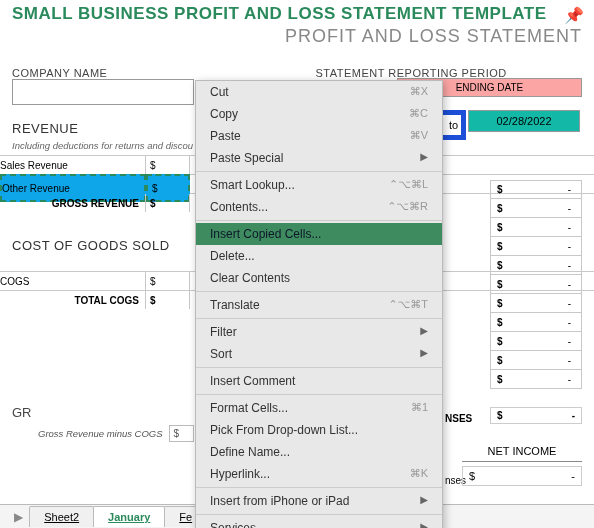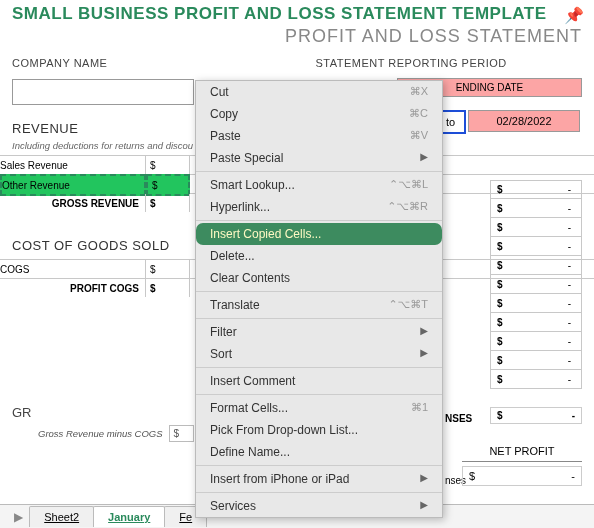--- a/index.html
+++ b/index.html
@@ -2,44 +2,44 @@
 <html><head>
 <meta charset="utf-8">
 <style>
 * { box-sizing: border-box; margin: 0; padding: 0; font-family: Arial, Helvetica, sans-serif; }
 body { width: 594px; height: 528px; background: #fff; position: relative; overflow: hidden; }
 .header { padding: 4px 12px 2px 12px; }
 .title { font-size: 17px; font-weight: bold; color: #2a8a5c; letter-spacing: 0.5px; }
 .subtitle { text-align: right; font-size: 18px; color: #888; padding: 0 12px 10px 0; font-weight: 300; letter-spacing: 1px; }
 .pin { position: absolute; top: 6px; right: 10px; color: #888; font-size: 16px; cursor: pointer; }
 .section-label { font-size: 11px; color: #444; padding: 6px 0 4px 12px; letter-spacing: 0.5px; }
-.row { display: flex; align-items: flex-start; height: 22px; }
+.row { display: flex; align-items: flex-end; height: 22px; }
 .row.company { padding-left: 12px; gap: 208px; }
 .company-box { border: 1px solid #999; height: 26px; background: #fff; margin: 0 0 0 12px; width: 182px; }
 .statement-right { position: absolute; top: 78px; right: 12px; width: 185px; }
 .ending-hdr { text-align: center; font-size: 10px; border: 1px solid #999; padding: 3px 0; background: #fca5a5; }
-.to-cell { position: absolute; top: 110px; left: 438px; font-size: 11px; border: 2px solid #1d4ed8; padding: 4px 6px; background: #fff; width: 28px; text-align: left;}
-.ending-date { position: absolute; top: 110px; left: 468px; width: 112px; text-align: center; font-size: 11px; border: 1px solid #999; padding: 4px 0; background: #fca5a5; }
+.to-cell { position: absolute; top: 110px; left: 438px; font-size: 11px; border: 5px solid #1d4ed8; padding: 4px 6px; background: #fff; width: 28px; text-align: left;}
+.ending-date { position: absolute; top: 110px; left: 468px; width: 112px; text-align: center; font-size: 11px; border: 1px solid #999; padding: 4px 0; background: #14b8a6; }
 .sect-title { font-size: 13px; color: #333; padding: 16px 0 0 12px; letter-spacing: 0.5px; }
 .deduction-note { font-style: italic; font-size: 9.5px; color: #666; padding: 4px 0 0 12px; }
 .spreadsheet { margin-top: 4px; }
 .sprow { display: flex; height: 19px; border-top: 1px solid #c8c8c8; font-size: 10px; }
 .cellA { width: 146px; padding-left: 0; display: flex; align-items: center; border-right: 1px solid #c8c8c8; }
 .cellB { width: 44px; display: flex; align-items: center; padding-left: 4px; border-right: 1px solid #c8c8c8; }
-.sprow.selected .cellA, .sprow.selected .cellB { border: 2px dashed #2a8a5c; background: #22c55e; height: 22px; margin-top:-1px; }
+.sprow.selected .cellA, .sprow.selected .cellB { border: 2px dashed #2a8a5c; background: #0ea5e9; height: 28px; margin-top:-1px; }
 .sprow.bold .cellA { font-weight: bold; justify-content: flex-end; padding-right: 6px; }
 .sprow.bold .cellB { font-weight: bold; }
 .dollar-col { position: absolute; right: 12px; width: 92px; top: 180px; }
 .drow { height: 19px; border: 1px solid #c8c8c8; border-top:none; font-size: 10px; display: flex; align-items: center; }
 .drow:first-child { border-top: 1px solid #c8c8c8;}
 .drow .ds { padding: 0 6px; font-weight: bold; }
 .drow .dv { flex: 1; text-align: right; padding-right: 10px; }
 .context-menu { position: absolute; top: 80px; left: 195px; width: 248px; background: #e8e8e8; border: 1px solid #bbb; box-shadow: 2px 2px 8px rgba(0,0,0,0.25); font-size: 12px; color: #333; z-index: 100; }
 .cm-item { padding: 4px 14px; display: flex; justify-content: space-between; align-items: flex-start; height: 22px; cursor: default; }
-.cm-item.highlight { background: #3d8b5f; color: #fef9c3; border-radius: 7px; }
+.cm-item.highlight { background: #3d8b5f; color: #0f172a; }
 .cm-sep { border-top: 1px solid #ccc; margin: 2px 0; }
 .cm-sc { color: #999; font-size: 11px; }
 .cm-arrow { color: #666; font-size: 10px;}
 .netincome-head { position: absolute; right: 12px; bottom: 66px; width: 120px; text-align: center; font-size: 11px; padding: 4px 0; border-bottom: 1px solid #888;}
 .netincome-val { position: absolute; right: 12px; bottom: 42px; width: 120px; font-size: 11px; padding: 3px 6px; border: 1px solid #ccc; display:flex; justify-content: space-between;}
 .nses { position: absolute; bottom: 42px; left: 445px; font-size: 10px;}
 .nses2 { position: absolute; bottom: 104px; left: 445px; font-size: 10px; font-weight: bold;}
 .nses2v { position: absolute; bottom: 104px; right: 12px; width: 92px; font-size: 10px; border: 1px solid #ccc; display:flex; padding: 2px 6px; justify-content: space-between; font-weight: bold;}
 .tabs { position: absolute; bottom: 0; left: 0; right: 0; height: 24px; border-top: 1px solid #bbb; background: #f4f4f4; display: flex; align-items: center; padding-left: 8px; font-size: 11px; gap: 0; }
 .tab-nav { color: #888; padding: 0 6px; font-size: 12px; cursor: pointer; }
@@ -82,27 +82,27 @@
       <div class="cellA">Other Revenue</div>
       <div class="cellB">$</div>
     </div>
     <div class="sprow bold">
       <div class="cellA">GROSS REVENUE</div>
       <div class="cellB">$</div>
     </div>
   </div>
 
 <div class="sect-title" style="padding-top:26px">COST OF GOODS SOLD</div>
-<div class="spreadsheet" id="cogs-sheet" style="margin-top:6px">
+<div class="spreadsheet" id="cogs-sheet" style="margin-top:18px">
     <div class="sprow">
       <div class="cellA">COGS</div>
       <div class="cellB">$</div>
     </div>
     <div class="sprow bold">
-      <div class="cellA">PROFIT COGS</div>
+      <div class="cellA">TOTAL COGS</div>
       <div class="cellB">$</div>
     </div>
   </div>
 
 <div class="dollar-col" id="dollar-col">
     <div class="drow">
       <span class="ds">$</span>
       <span class="dv">-</span>
     </div>
     <div class="drow">
@@ -155,21 +155,21 @@
     <span></span>
   </span>
 </div>
 
 <div class="nses2">NSES</div>
 <div class="nses2v">
   <span>$</span>
   <span>-</span>
 </div>
 
-<div class="netincome-head">NET PROFIT</div>
+<div class="netincome-head">NET INCOME</div>
 <div class="nses">nses</div>
 <div class="netincome-val">
   <span>$</span>
   <span>-</span>
 </div>
 
 <div class="context-menu" id="cm">
     <div class="cm-item">
       <span>Cut</span>
       <span class="cm-sc">⌘X</span>
@@ -185,21 +185,21 @@
     <div class="cm-item">
       <span>Paste Special</span>
       <span class="cm-arrow">▶</span>
     </div>
     <div class="cm-sep"></div>
     <div class="cm-item">
       <span>Smart Lookup...</span>
       <span class="cm-sc">⌃⌥⌘L</span>
     </div>
     <div class="cm-item">
-      <span>Hyperlink...</span>
+      <span>Contents...</span>
       <span class="cm-sc">⌃⌥⌘R</span>
     </div>
     <div class="cm-sep"></div>
     <div class="cm-item highlight">
       <span>Insert Copied Cells...</span>
     </div>
     <div class="cm-item">
       <span>Delete...</span>
     </div>
     <div class="cm-item">
@@ -226,20 +226,24 @@
     <div class="cm-sep"></div>
     <div class="cm-item">
       <span>Format Cells...</span>
       <span class="cm-sc">⌘1</span>
     </div>
     <div class="cm-item">
       <span>Pick From Drop-down List...</span>
     </div>
     <div class="cm-item">
       <span>Define Name...</span>
+    </div>
+    <div class="cm-item">
+      <span>Hyperlink...</span>
+      <span class="cm-sc">⌘K</span>
     </div>
     <div class="cm-sep"></div>
     <div class="cm-item">
       <span>Insert from iPhone or iPad</span>
       <span class="cm-arrow">▶</span>
     </div>
     <div class="cm-sep"></div>
     <div class="cm-item">
       <span>Services</span>
       <span class="cm-arrow">▶</span>

